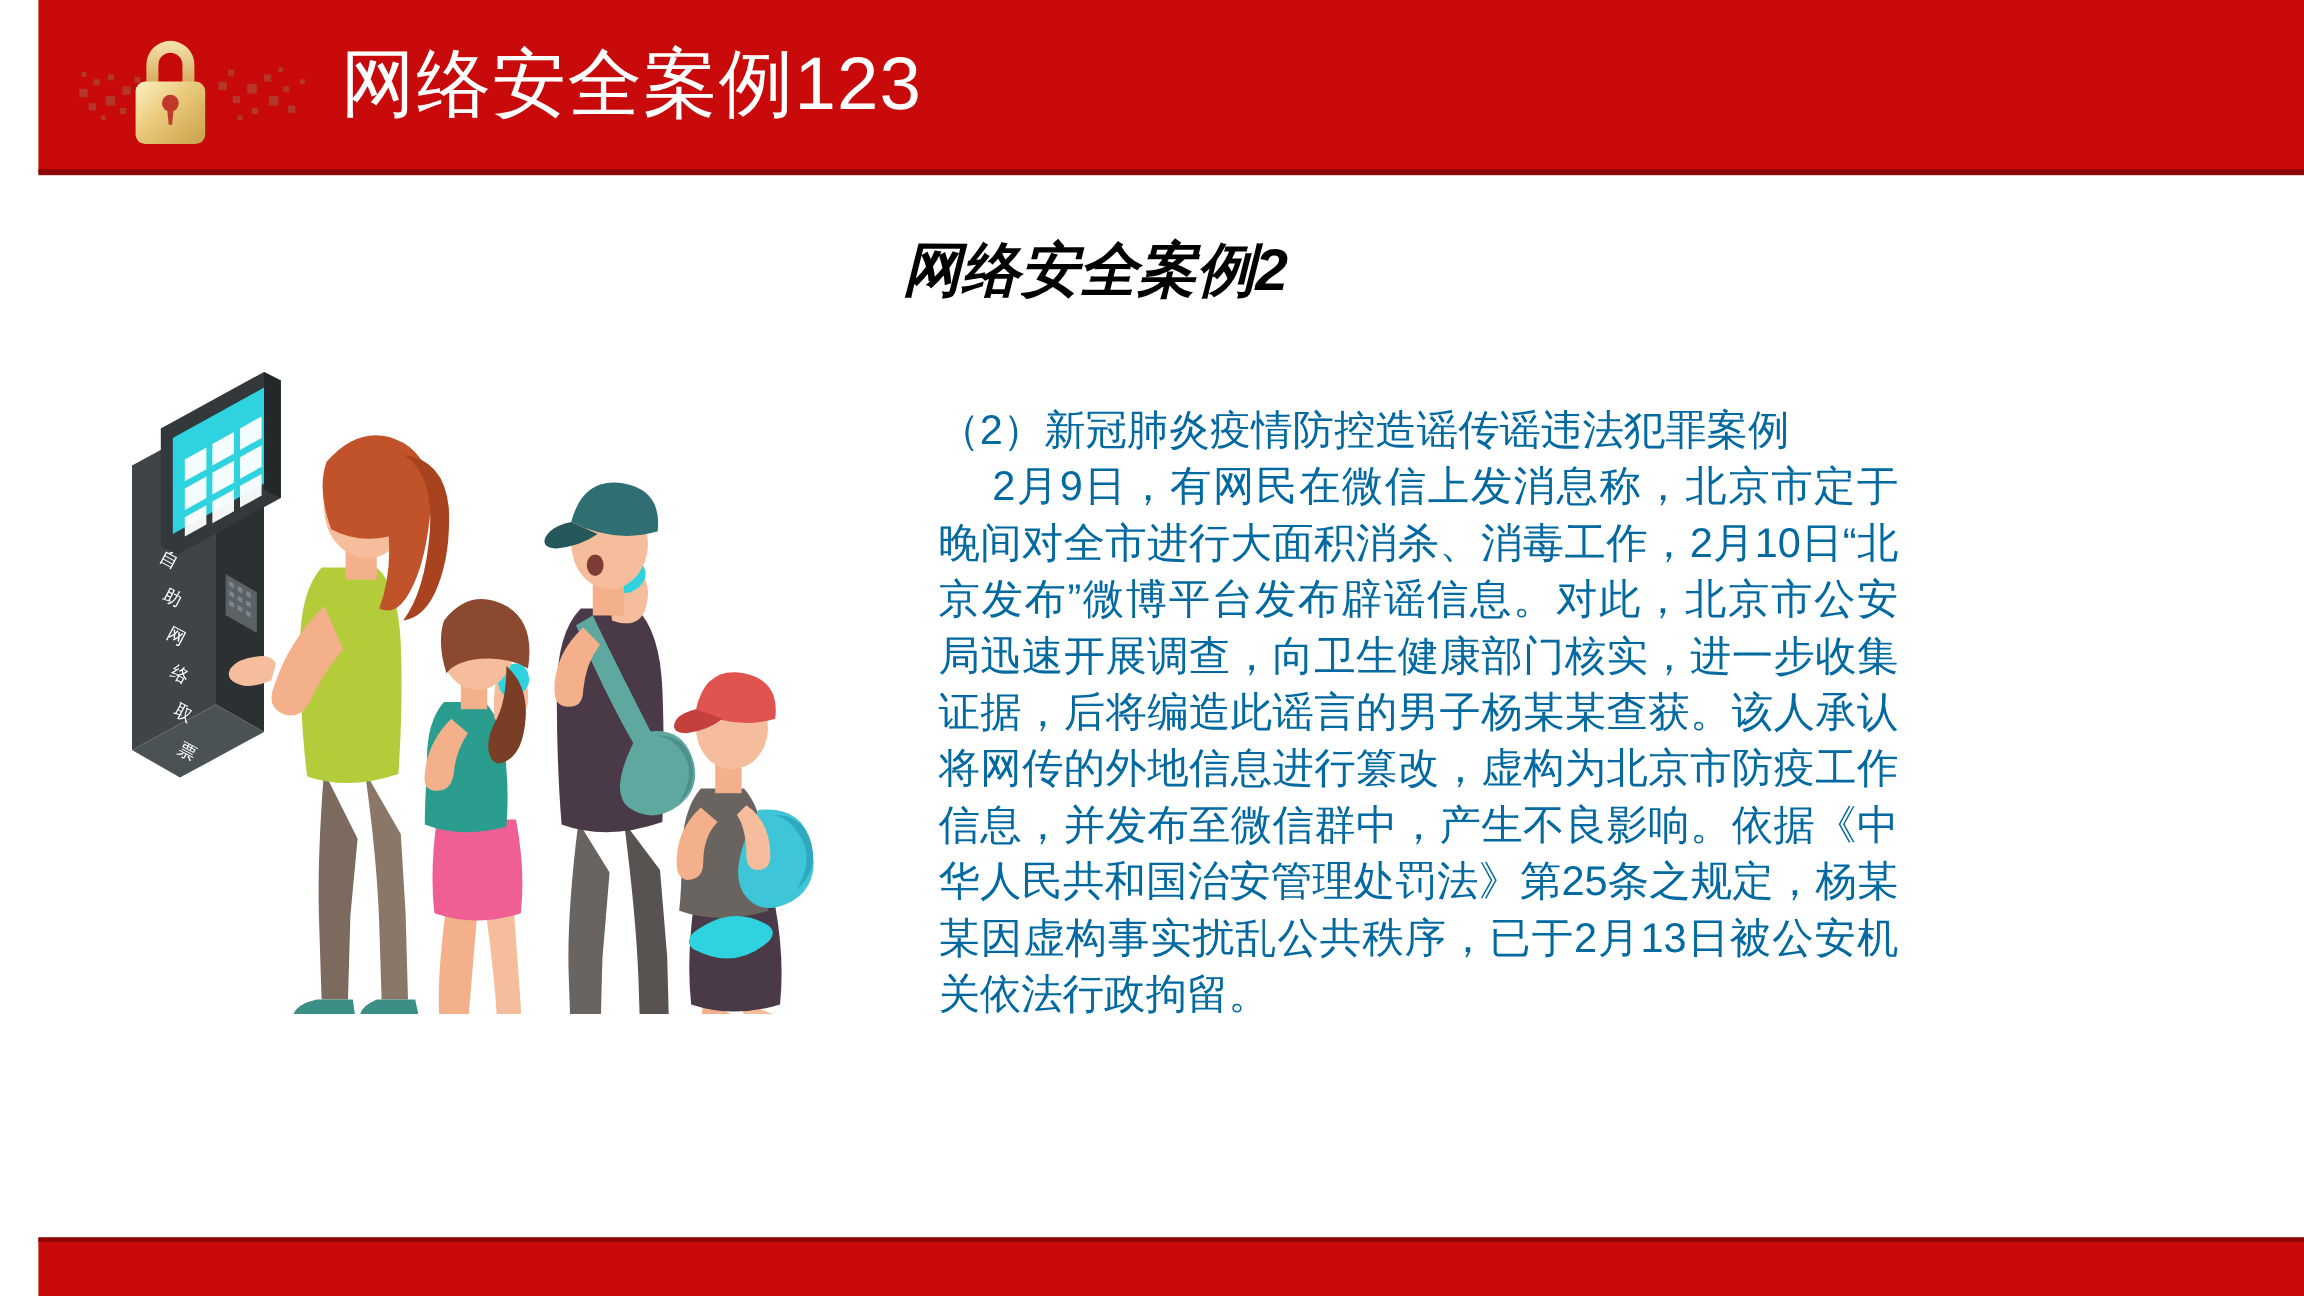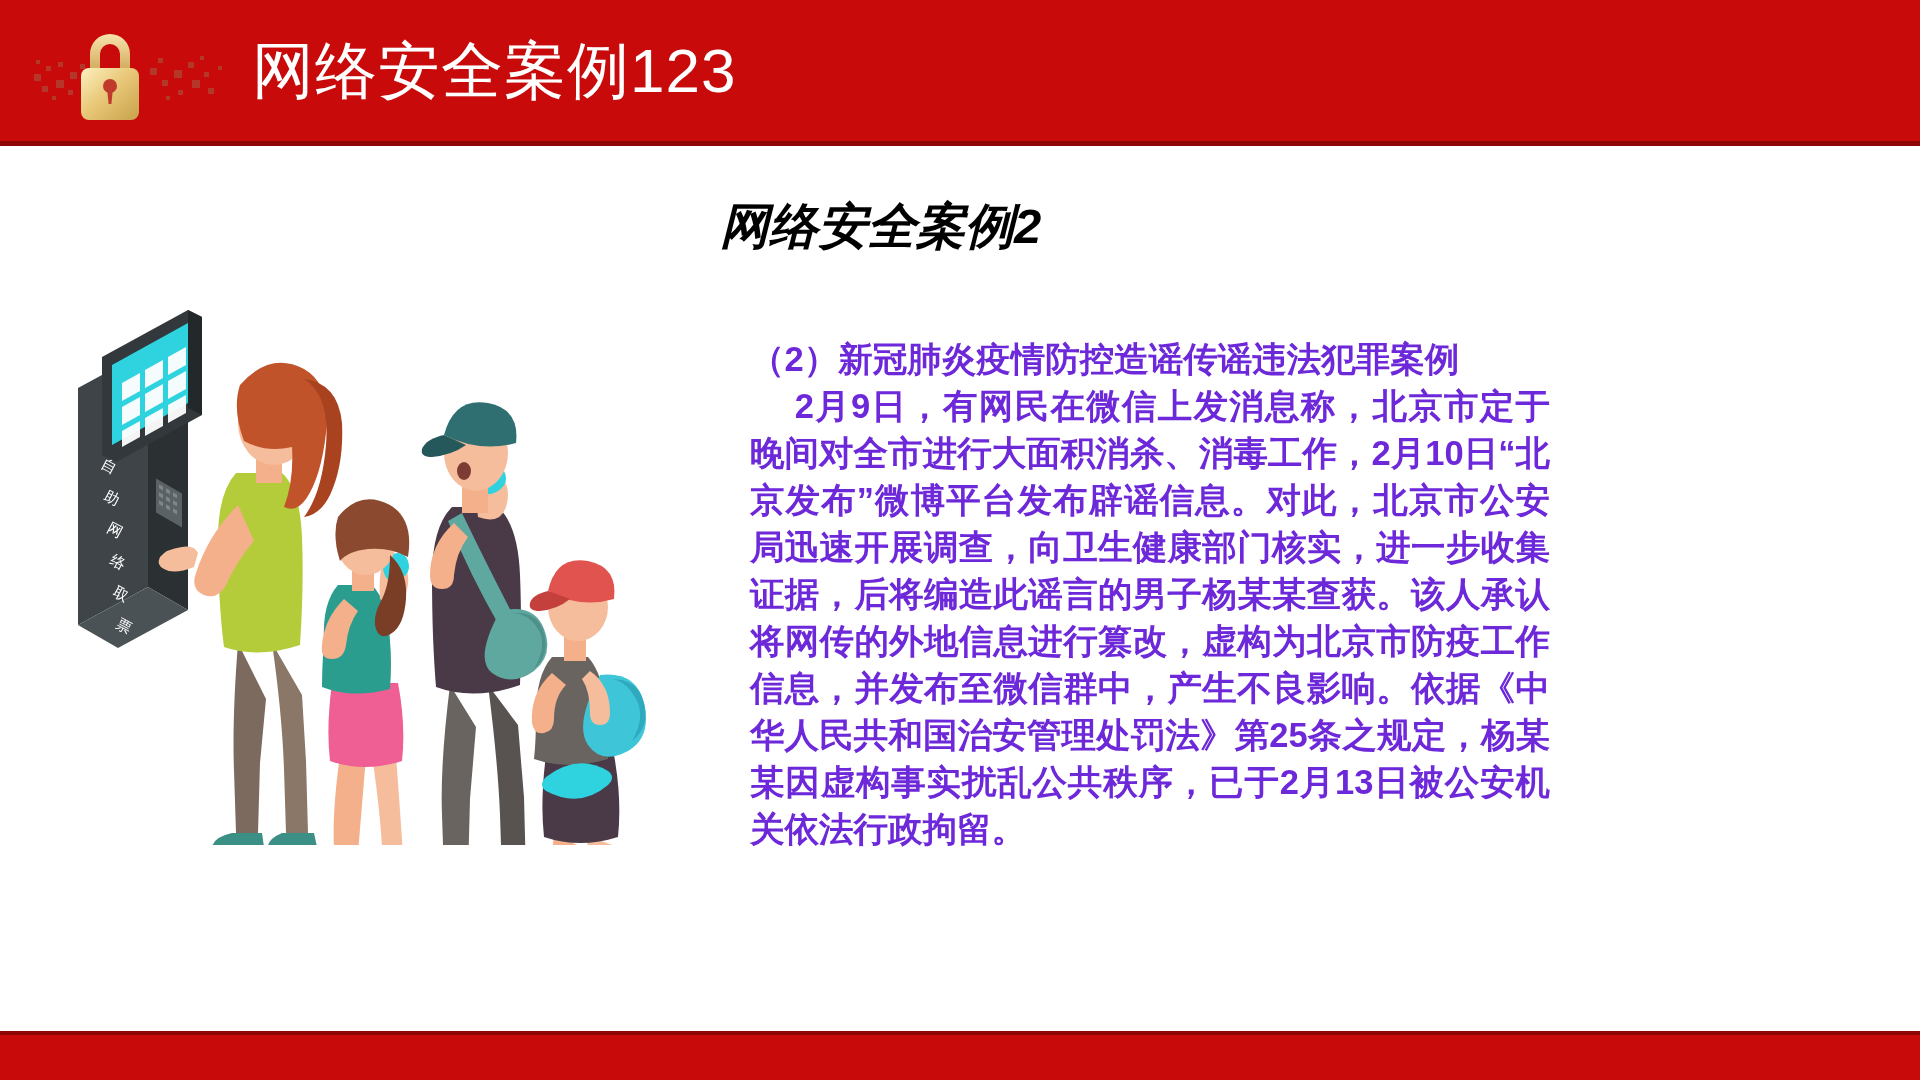--- a/index.html
+++ b/index.html
@@ -3,21 +3,21 @@
 <meta charset="utf-8">
 <style>
   html,body{margin:0;padding:0;}
   body{
     width:1920px;height:1080px;
     background:#ffffff;
     font-family:"Liberation Sans","DejaVu Sans",sans-serif;
     overflow:hidden;
     position:relative;
   }
-  .slide{position:absolute;inset:0;background:#ffffff;}
+  .slide{position:absolute;inset:0;background:#ffffff;margin-left:32px;}
 
   
   .header{
     position:absolute;left:0;top:0;width:1920px;height:144px;
     background:#c80a0a;
   }
   .header-accent{
     position:absolute;left:0;top:141px;width:1920px;height:5px;
     background:#8f0606;
   }
@@ -52,24 +52,23 @@
     color:#000000;
     letter-spacing:0px;
     white-space:nowrap;
     font-style:italic;
   }
   .body-text{
     position:absolute;left:750px;top:336px;
     width:800px;
     font-size:34.5px;
     line-height:47px;
-    color:#6d28d9;
+    color:#0369a1;
     text-align:justify;
     text-justify:inter-character;
-    font-weight:bold;
   }
   .body-text p{margin:0;}
   .indent-1{text-indent:0;}
   .indent-2{text-indent:1.3em;}
 
   
   .illus{
     position:absolute;left:60px;top:255px;width:640px;height:590px;
   }
   .illus svg{display:block;}

